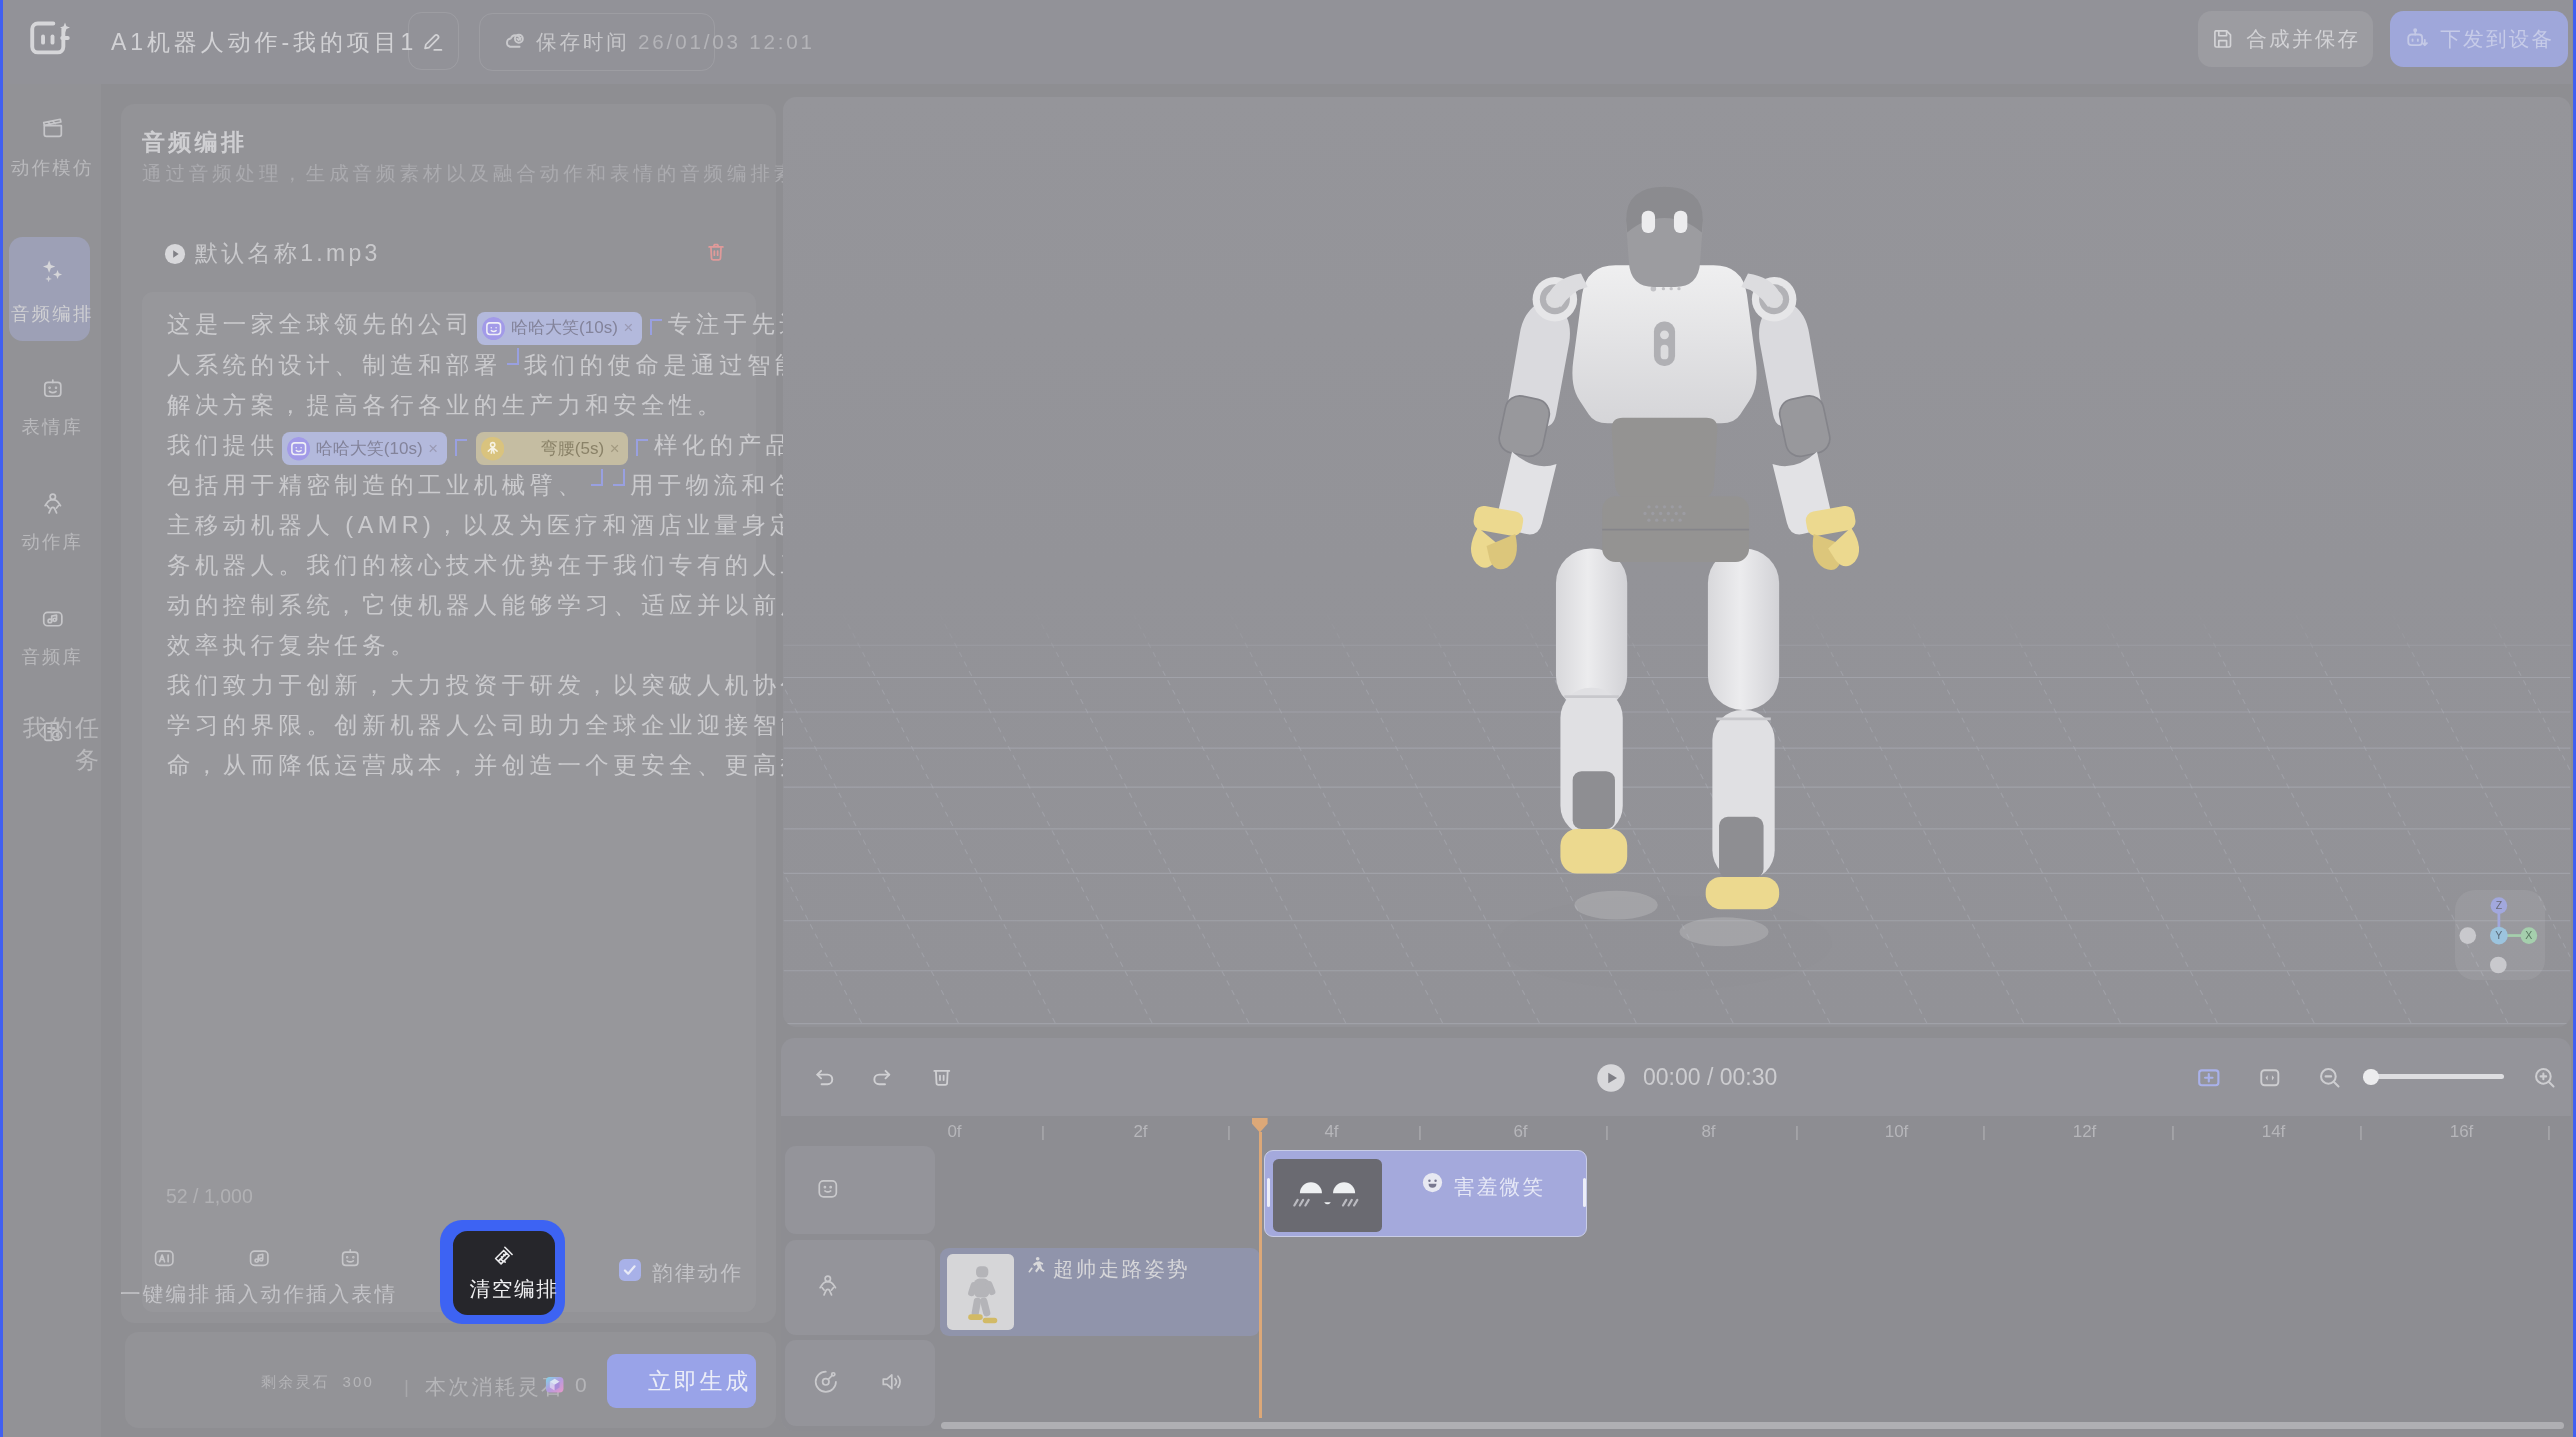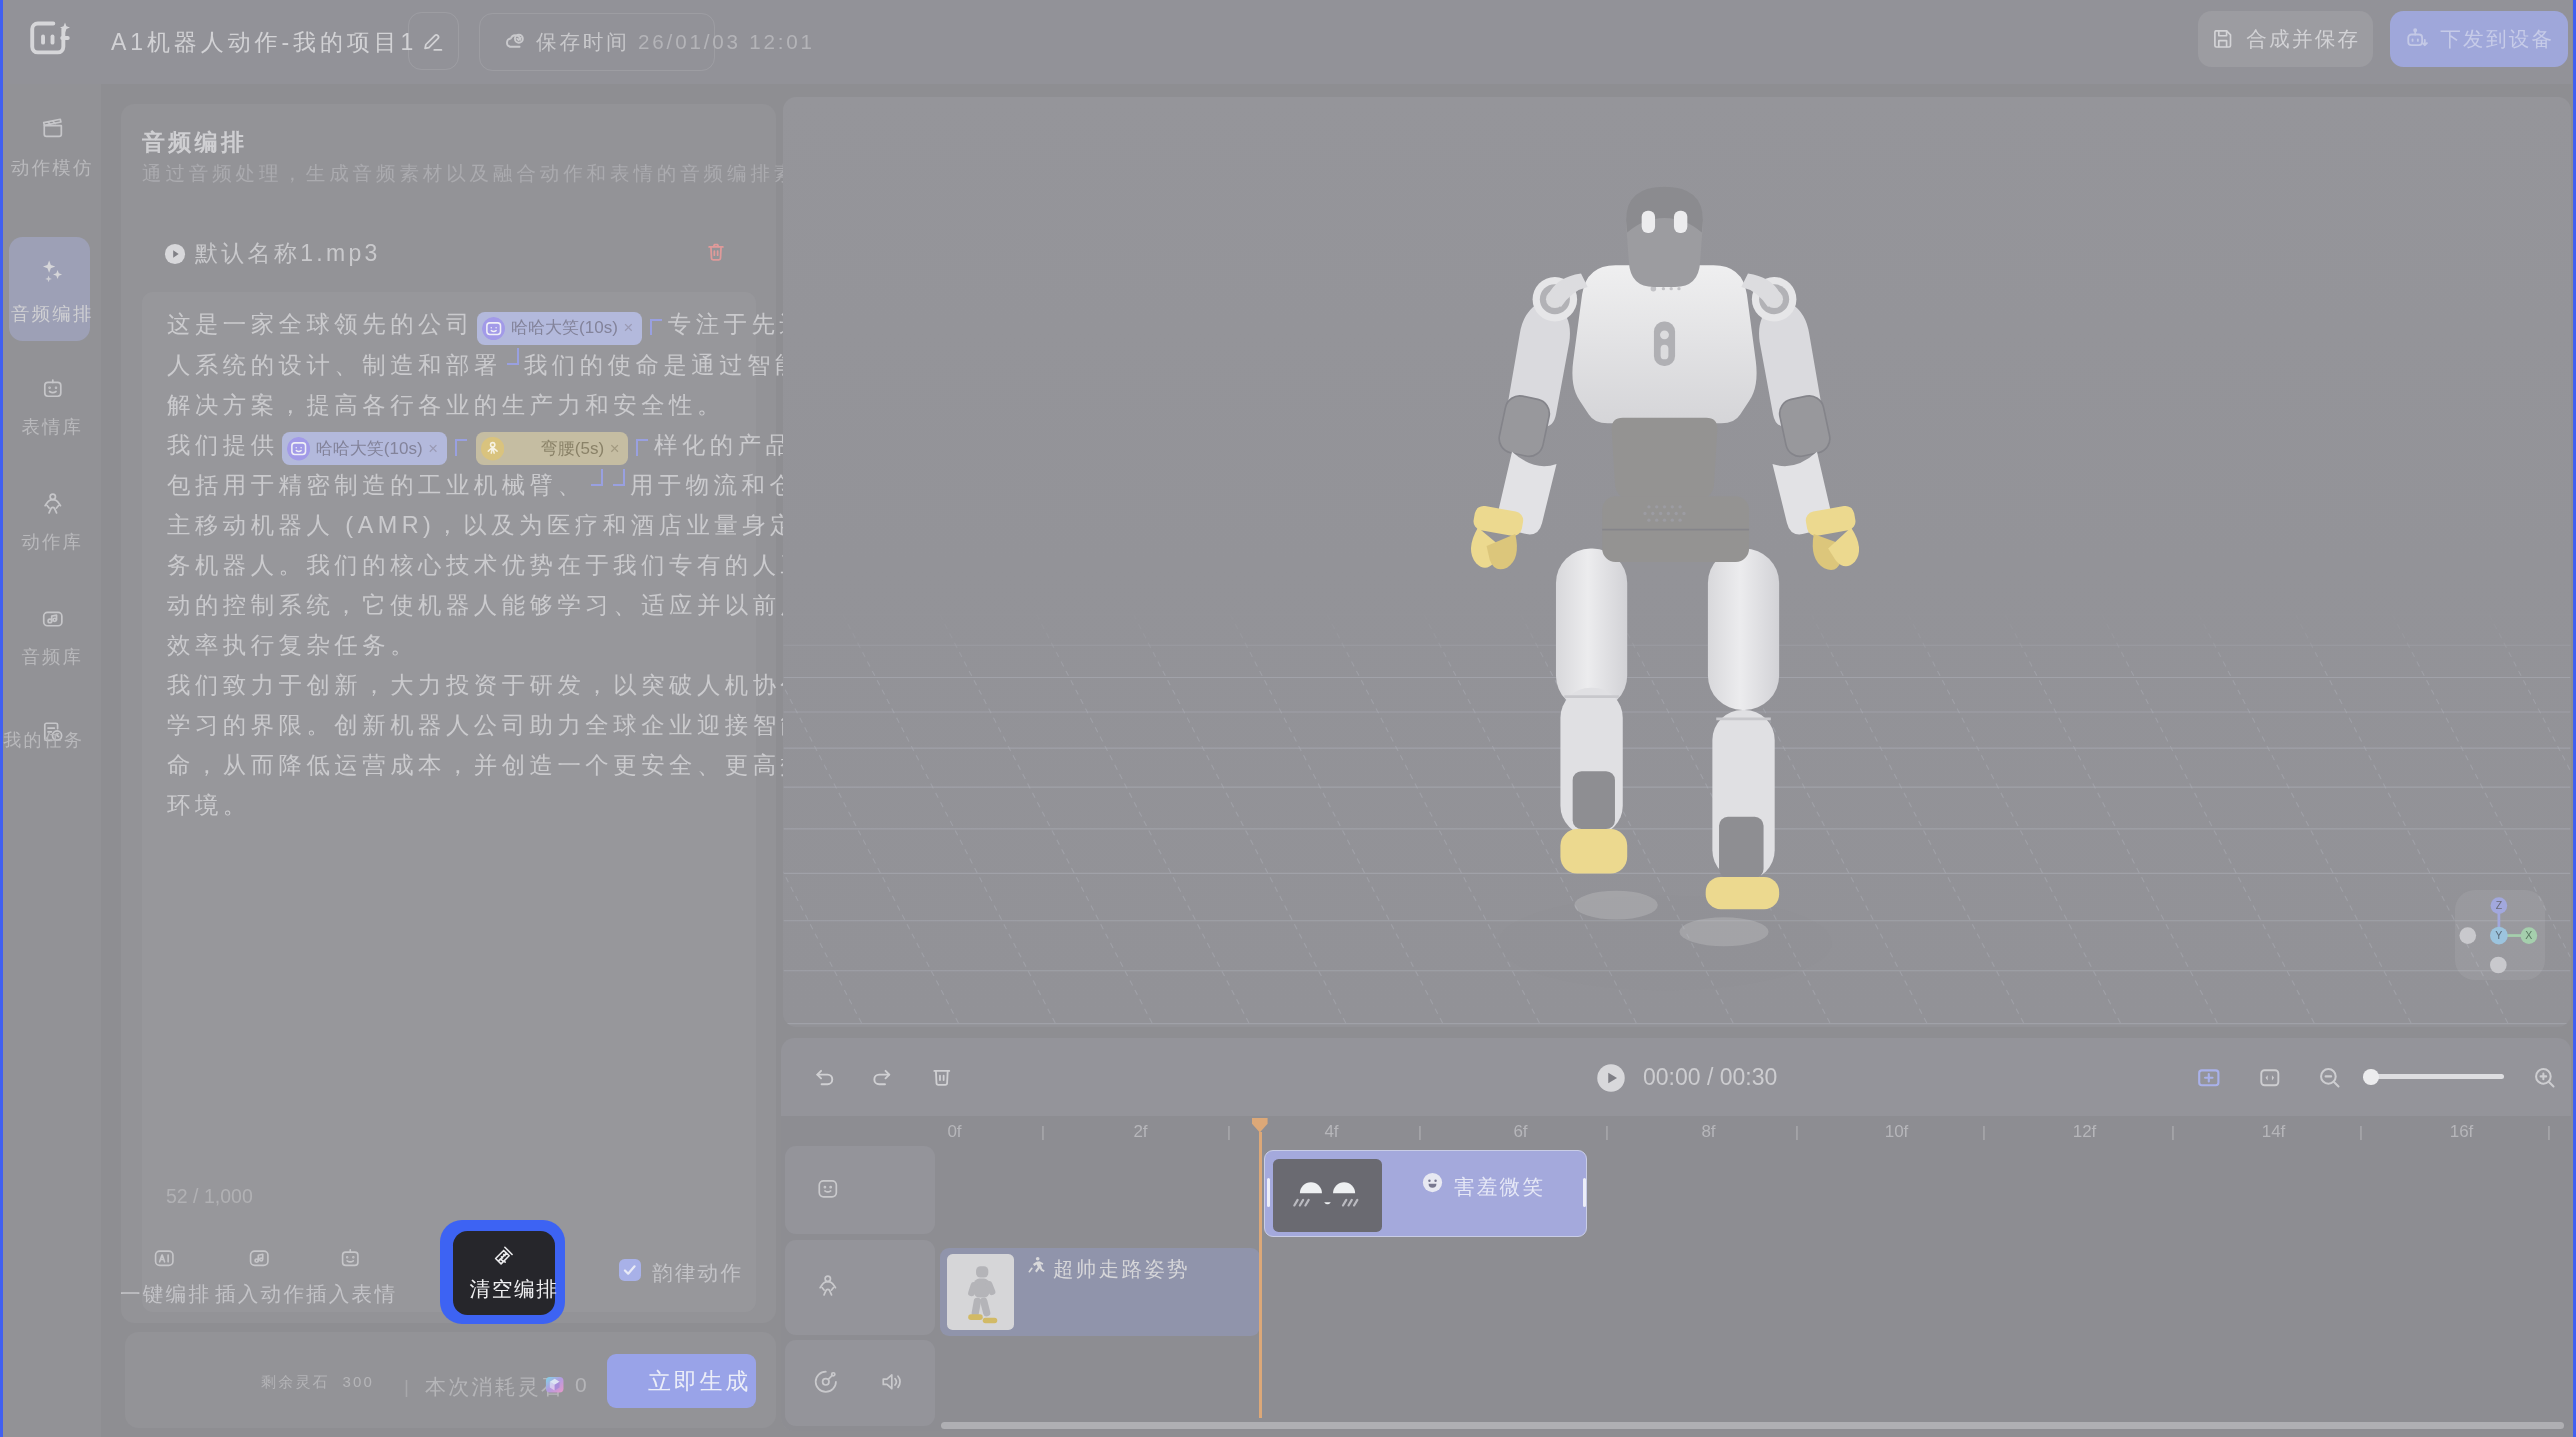--- a/index.html
+++ b/index.html
@@ -112,21 +112,21 @@
 </div>
 <div class="abs" style="left:3.3px;top:644px;width:98px;text-align:center;font-size:18.4px;letter-spacing:2.2px;color:#b9b9bc;">音频库</div>
 <div class="abs" style="left:3.3px;top:719px;width:98px;text-align:center;">
   <svg width="25.6" height="25.6" viewBox="0 0 24 24" fill="none" stroke="#c6c6c9" stroke-width="1.6" stroke-linecap="round" stroke-linejoin="round">
     <path d="M16.5 9 V5.5 A1.5 1.5 0 0 0 15 4 H6 A1.5 1.5 0 0 0 4.5 5.5 v13 A1.5 1.5 0 0 0 6 20 h5"></path>
     <path d="M7.5 8.5 h6 M7.5 12 h3.2"></path>
     <circle cx="16" cy="15.5" r="4.3"></circle>
       <path d="M16 13.6 v2 l1.5 1"></path>
   </svg>
 </div>
-<div class="abs" style="left:3.3px;top:728px;width:98px;text-align:left;font-size:18px;letter-spacing:2.2px;color:#b9b9bc;">我的任务</div>
+<div class="abs" style="left:3.3px;top:712px;width:98px;text-align:right;font-size:24px;letter-spacing:2.2px;color:#b9b9bc;">我的任务</div>
 
 <div class="panel" id="leftpanel" style="left:121px;top:104px;width:655px;height:1219px;background:#939397;"></div>
 <div class="abs" style="left:142px;top:127px;font-size:23px;font-weight:bold;letter-spacing:3.3px;color:#cfcfd2;">音频编排</div>
 <div class="abs" style="left:142px;top:160px;font-size:19.5px;letter-spacing:3.9px;color:#ababaf;">通过音频处理，生成音频素材以及融合动作和表情的音频编排素材</div>
 
 <svg class="abs" style="left:164px;top:243px;" width="22" height="22" viewBox="0 0 24 24">
   <circle cx="12" cy="12" r="11" fill="#d8d8db"></circle>
   <path d="M10 8 l6 4 -6 4 z" fill="#808086"></path>
 </svg>
 <div class="abs" style="left:195px;top:238px;font-size:23px;letter-spacing:3.3px;color:#c9c9cc;">默认名称1.mp3</div>
@@ -175,21 +175,20 @@
         <span class="px" style="color:#a29a80;">×</span>
       </span><span class="bl"></span>样化的产品组合，</div>
   <div>包括用于精密制造的工业机械臂、<span class="br"></span><span class="br"></span>用于物流和仓储的自</div>
   <div>主移动机器人 (AMR)，以及为医疗和酒店业量身定制的服</div>
   <div>务机器人。我们的核心技术优势在于我们专有的人工智能驱</div>
   <div>动的控制系统，它使机器人能够学习、适应并以前所未有的</div>
   <div>效率执行复杂任务。</div>
   <div>我们致力于创新，大力投资于研发，以突破人机协作和机器</div>
   <div>学习的界限。创新机器人公司助力全球企业迎接智能工厂革</div>
   <div>命，从而降低运营成本，并创造一个更安全、更高效的工作</div>
-  <div>环境。</div>
 </div>
 <div class="abs" style="left:166px;top:1185px;font-size:19.5px;color:#b1b1b4;">52 / 1,000</div>
 
 <div class="abs tlitem" style="left:165px;top:1246px;">
   <svg width="24.5" height="24.5" viewBox="0 0 24 24" fill="none" stroke="#c6c6c9" stroke-width="1.6" stroke-linecap="round" stroke-linejoin="round">
     <rect x="3.5" y="5" width="17" height="14" rx="4"></rect>
     <path d="M7.5 15.5 l2.2 -6.5 h.4 l2.2 6.5 M8.5 13.2 h3 M15.8 9 v6.5"></path>
   </svg>
   <div class="tllabel">一键编排</div>
 </div>

